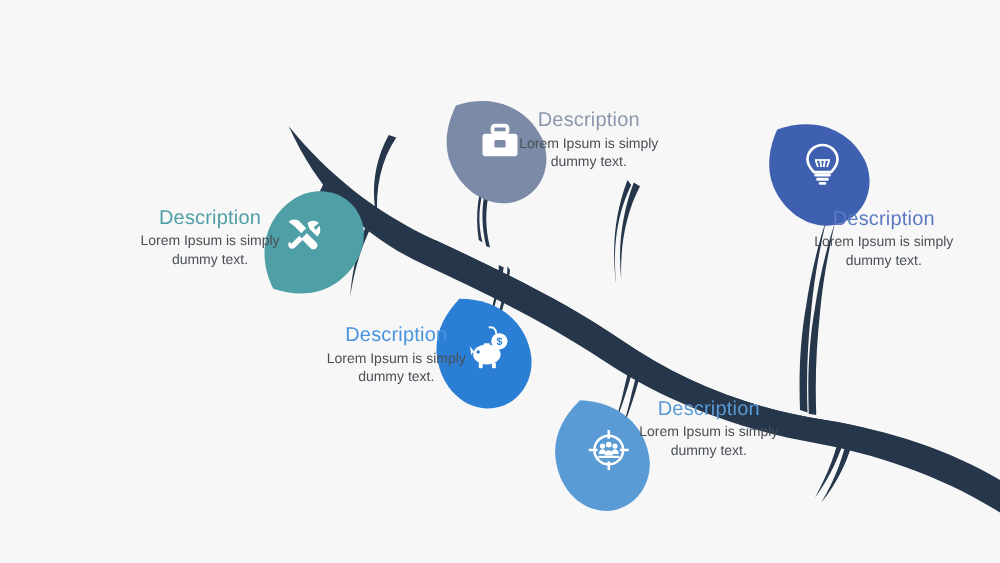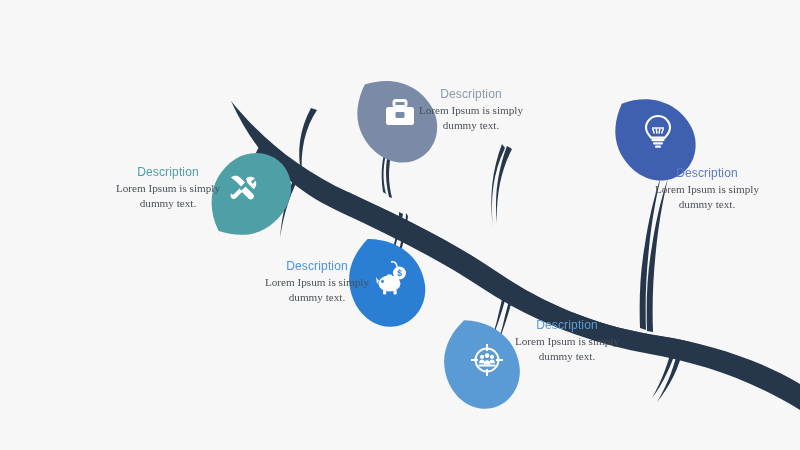--- a/index.html
+++ b/index.html
@@ -12,29 +12,28 @@
   #stage{position:absolute;inset:0;width:800px;height:450px;}
   #stage svg.layer{position:absolute;left:0;top:0;width:800px;height:450px;}
   .label{
     position:absolute;
     text-align:center;
     line-height:1.28;
     white-space:nowrap;
   }
   .label .desc-title{
     display:block;
-    font-size:12px;
+    font-size:16px;
     letter-spacing:.15px;
     margin-bottom:1px;
   }
   .label .desc-body{
     display:block;
     font-size:11.2px;
     color:#4a4f57;
-    font-family:Liberation Serif, serif;
   }
   .label .desc-body span{display:block;}
 </style>
 </head>
 <body style="background: rgb(247, 247, 247);">
 
 <div id="stage">
 
   <svg class="layer" viewBox="0 0 800 450">
     <g id="branch-group" fill="#26374b">

